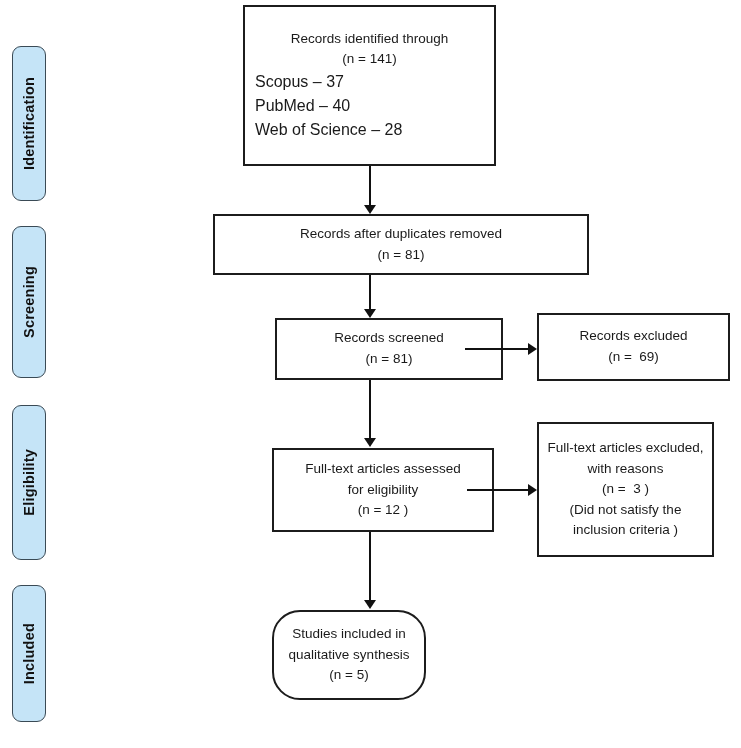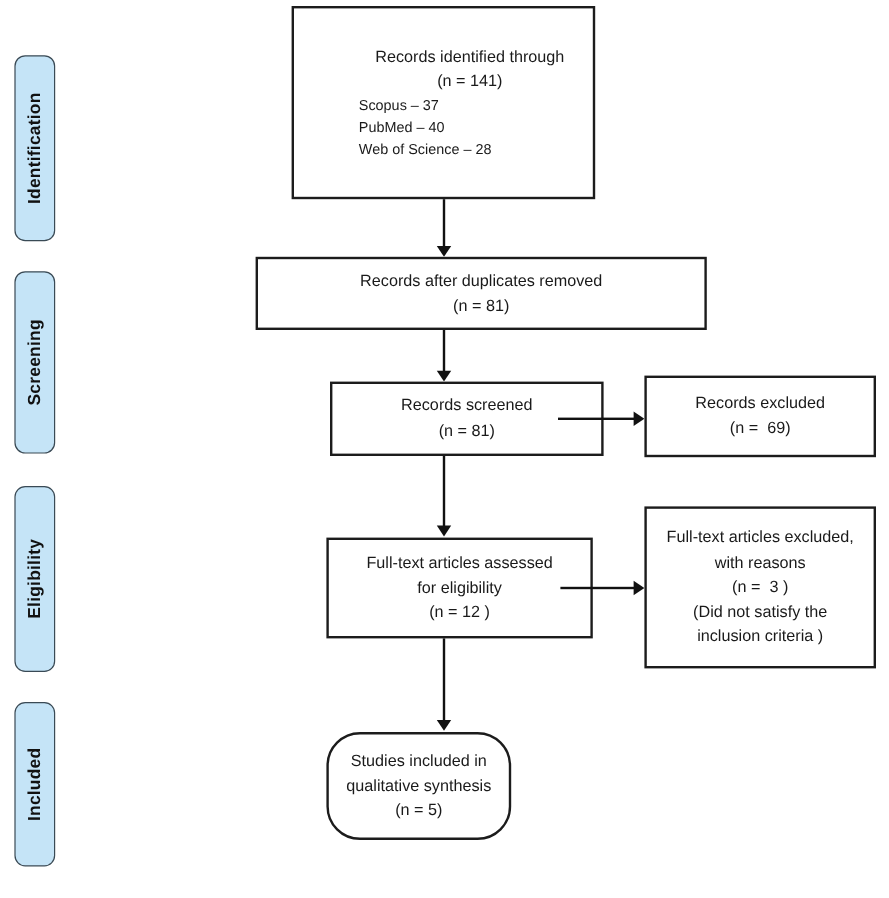--- a/index.html
+++ b/index.html
@@ -62,21 +62,21 @@
   .fbox .lines .ln { display: block; white-space: pre; }
 
   
   .box-split .head {
     text-align: center;
     font-size: 13.5px;
     line-height: 1.52;
   }
   .box-split .list {
     text-align: left;
-    font-size: 12px;
+    font-size: 16px;
     line-height: 1.52;
     padding-left: 10px;
   }
   .box-split .ln { display: block; white-space: pre; }
 
   
   .vline {
     position: absolute;
     width: 2px;
     background: #111111;
@@ -116,21 +116,21 @@
 
   <div class="stage" style="left:12px; top:405px; width:34px; height:155px;">
     <span class="stage-text">Eligibility</span>
   </div>
 
   <div class="stage" style="left:12px; top:585px; width:34px; height:137px;">
     <span class="stage-text">Included</span>
   </div>
 
   <div class="fbox box-split" style="left:243px; top:5px; width:253px; height:161px;">
-    <div style="width:100%;padding-left:44px;">
+    <div style="width:100%;">
       <div class="head">
         <span class="ln">Records identified through</span>
         <span class="ln">(n = 141)</span>
       </div>
       <div class="list">
         <span class="ln">Scopus – 37</span>
         <span class="ln">PubMed – 40</span>
         <span class="ln">Web of Science – 28</span>
       </div>
     </div>
@@ -173,21 +173,21 @@
     <div class="lines">
       <span class="ln">Full-text articles assessed</span>
       <span class="ln">for eligibility</span>
       <span class="ln">(n = 12 )</span>
     </div>
   </div>
 
   <div class="hline" style="left:467px; top:489px; width:63px;"></div>
   <div class="arrow-right" style="left:528px; top:484px;"></div>
 
-  <div class="fbox" style="left:537px; top:422px; width:193px; height:135px;">
+  <div class="fbox" style="left:537px; top:422px; width:177px; height:135px;">
     <div class="lines">
       <span class="ln">Full-text articles excluded,</span>
       <span class="ln">with reasons</span>
       <span class="ln">(n =  3 )</span>
       <span class="ln">(Did not satisfy the</span>
       <span class="ln">inclusion criteria )</span>
     </div>
   </div>
 
   <div class="vline" style="left:369px; top:532px; height:70px;"></div>

